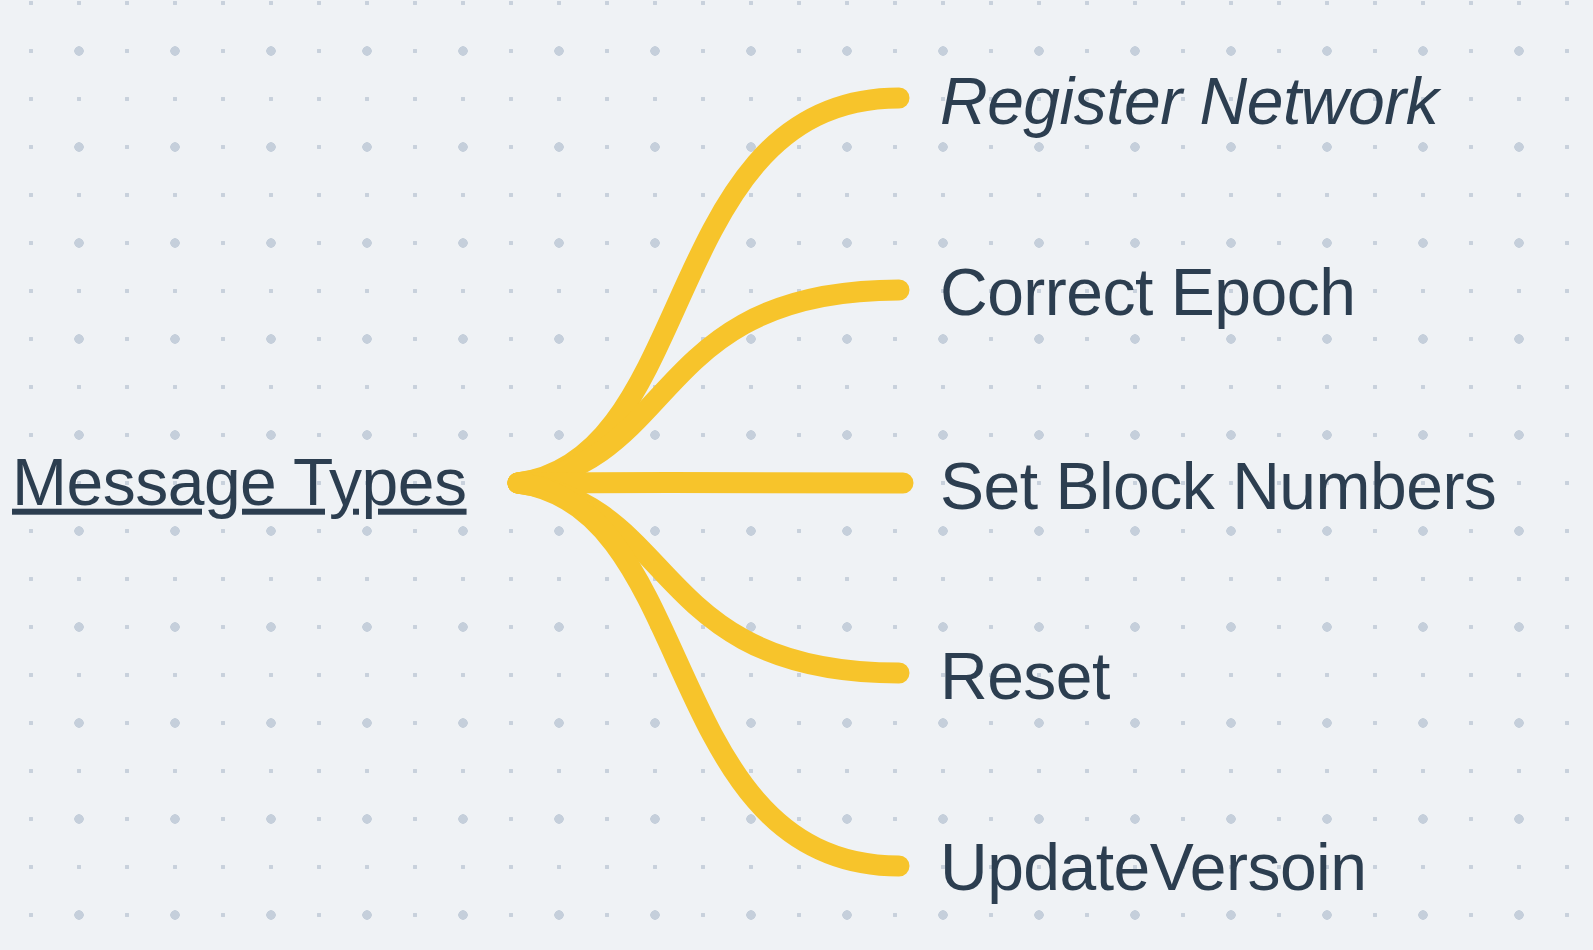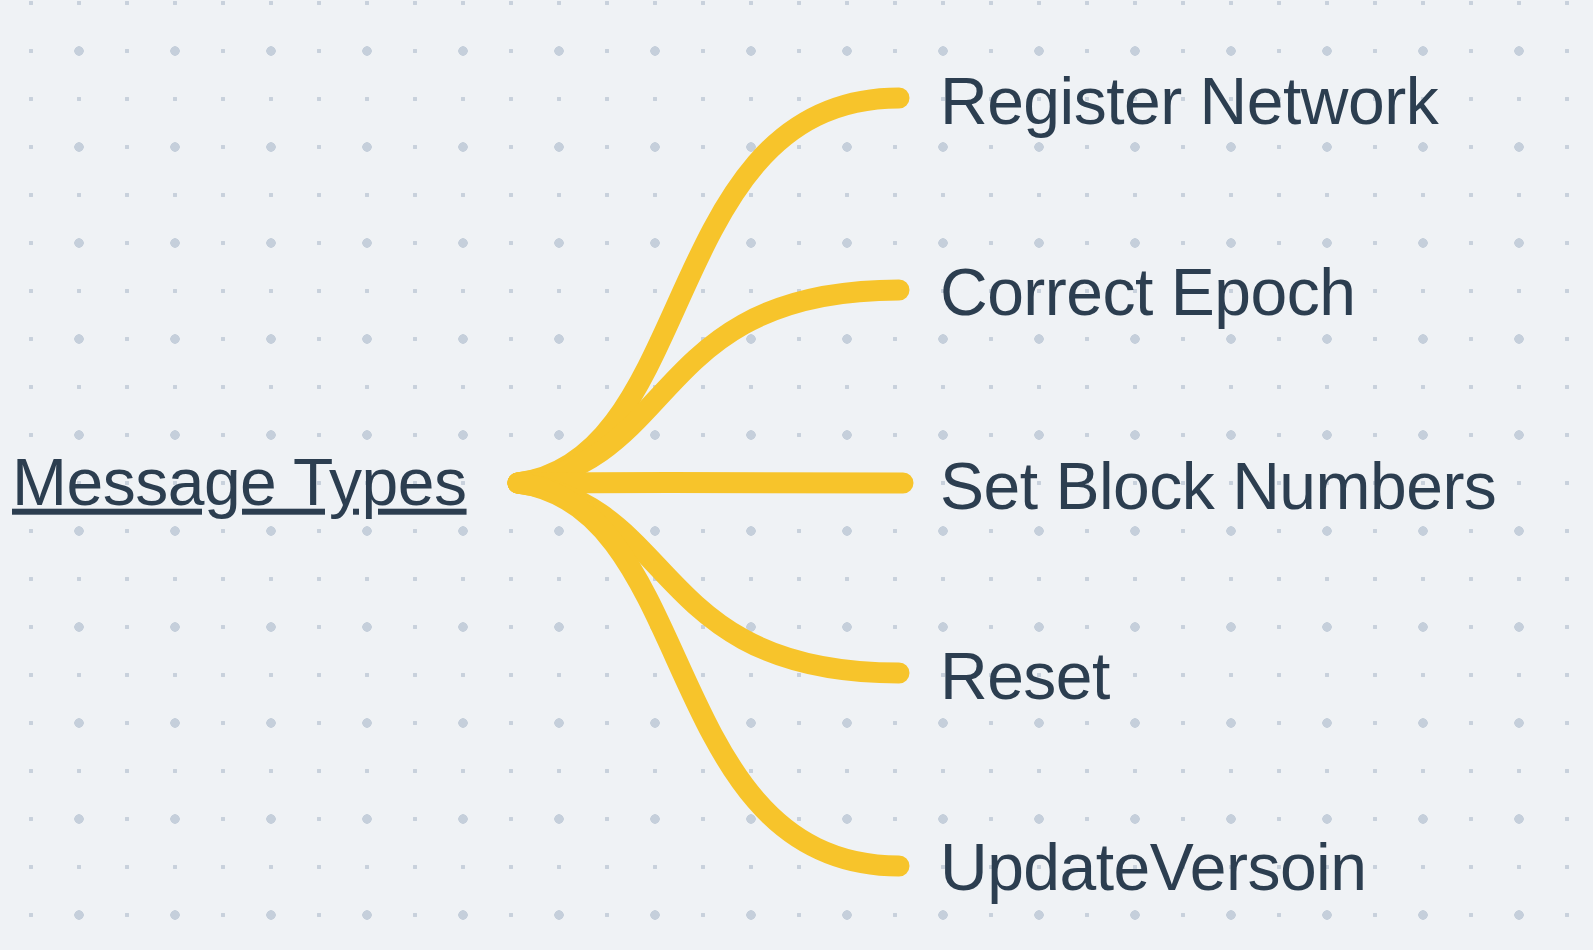--- a/index.html
+++ b/index.html
@@ -36,21 +36,21 @@
   .node {
     position: absolute;
     transform: translateY(-50%);
     color: var(--text-color, #2C3E50);
     font-size: 66px;
     line-height: 1.1;
     letter-spacing: -0.5px;
     white-space: nowrap;
   }
   .root   { left: 12px;  top: 482px; text-decoration: underline; }
-  .leaf-0 { left: 940px; top: 101px; }
+  .leaf-0 { left: 940px; top: 101px; font-style: italic; }
   .leaf-1 { left: 940px; top: 292px; }
   .leaf-2 { left: 940px; top: 486px; }
   .leaf-3 { left: 940px; top: 676px; }
   .leaf-4 { left: 940px; top: 867px; }
 </style>
 </head>
 <body>
 
 <div class="canvas">
 

